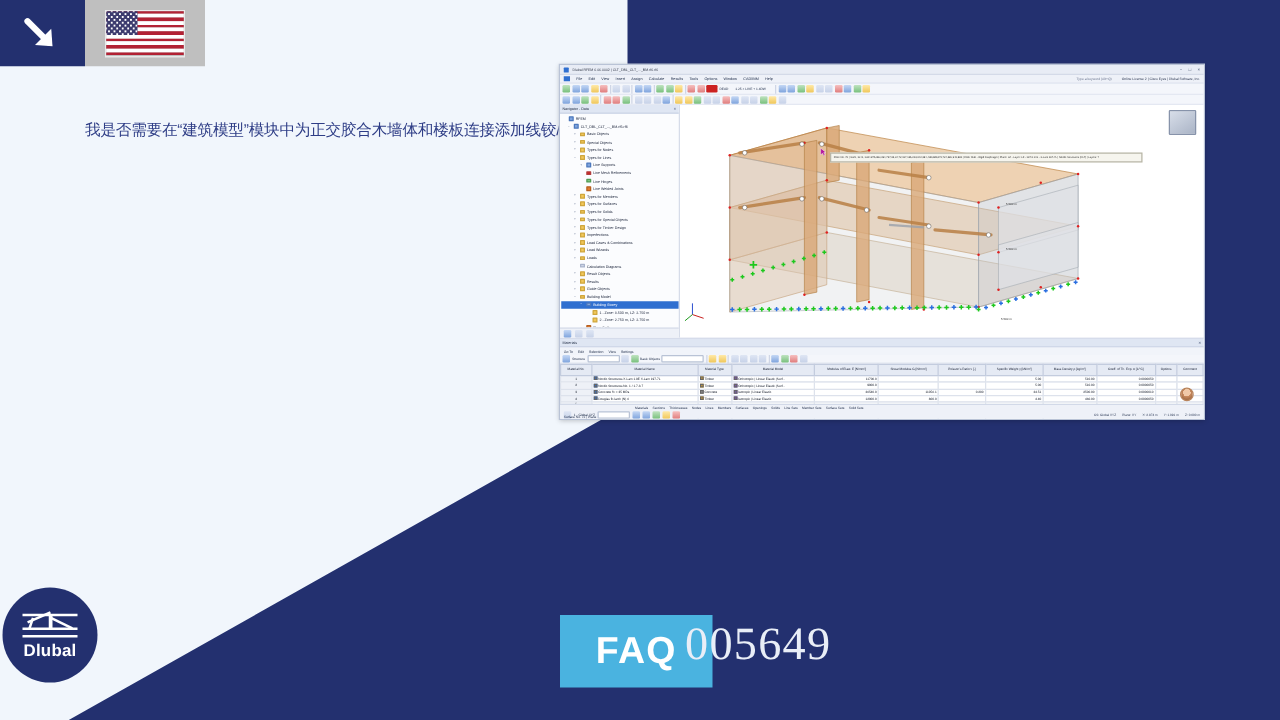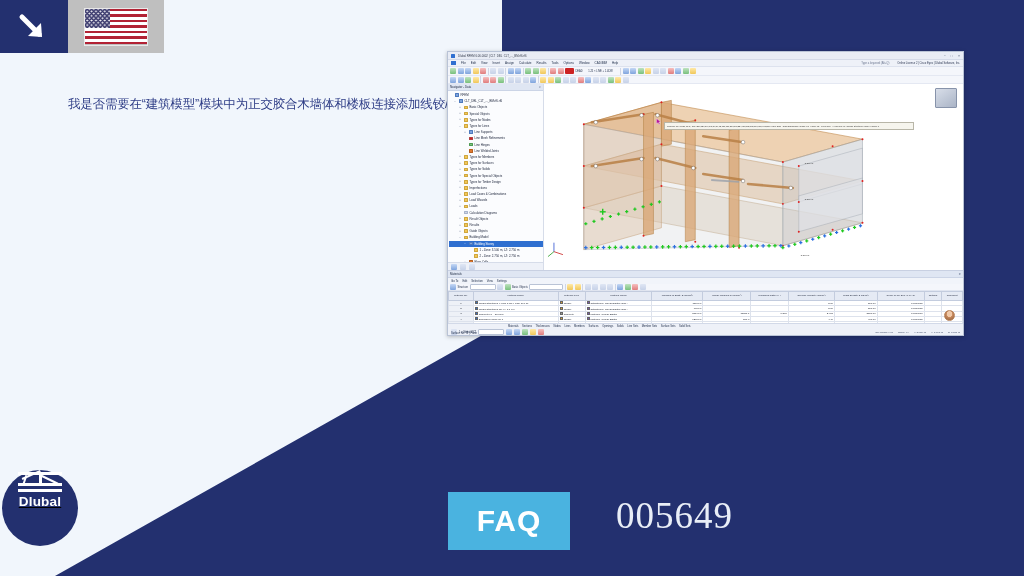--- a/index.html
+++ b/index.html
@@ -43,41 +43,41 @@
   
   #headline {
     position:absolute; left:68px; top:95px; width:370px;
     font-size:12.5px; line-height:18px; color:#2e3d86;
     letter-spacing:-0.2px; white-space:nowrap;
   }
   
   #logo {
     position:absolute; left:2px; top:470px; width:76px; height:76px;
     border-radius:50%; background:#23306f;
-    display:flex; flex-direction:column; align-items:center; justify-content:flex-start;text-decoration:underline;
+    display:flex; flex-direction:column; align-items:center; justify-content:center;
   }
   #logo .mark { width:44px; height:22px; position:relative; }
   #logo .mark .bar { position:absolute; left:0; width:100%; height:2.5px; background:#fff; }
   #logo .mark .bar.t { top:2px; } #logo .mark .bar.m { top:13px; } #logo .mark .bar.b { top:19px; }
   #logo .mark .d1,#logo .mark .d2,#logo .mark .d3,#logo .mark .post {
     position:absolute; background:#fff;
   }
   #logo .mark .post { left:21px; top:3px; width:2.5px; height:11px; }
   #logo .mark .d1 { left:4px; top:8px; width:20px; height:1.6px; transform:rotate(-24deg); transform-origin:left center; }
   #logo .mark .d2 { left:22px; top:4px; width:20px; height:1.6px; transform:rotate(26deg); transform-origin:left center; }
   #logo .mark .d3 { left:6px; top:5px; width:2px; height:9px; transform:rotate(18deg); }
   #logo .name { color:#fff; font-size:13.5px; font-weight:bold; margin-top:2px; letter-spacing:0.2px; }
   
   #faq-badge {
     position:absolute; left:448px; top:492px; width:122px; height:58px;
     background:#4ab3e0; display:flex; align-items:center; justify-content:center;
   }
   #faq-badge span { color:#fff; font-size:30px; font-weight:bold; letter-spacing:1px; }
   #faq-number {
-    position:absolute; left:616px; top:492px; height:47px;
+    position:absolute; left:548px; top:492px; height:47px;
     display:flex; align-items:center;
     color:#e9eef7; font-size:37px; font-family:"Liberation Serif", serif; letter-spacing:1px;
   }
   
   #rfem {
     position:absolute; left:447px; top:51px; width:517px; height:285px;
     background:#f3f5fa; border:1px solid #b9c3d6;
     box-shadow:0 1px 4px rgba(0,0,0,.25);
     font-size:2.6px; color:#1d2433; overflow:hidden;
   }

